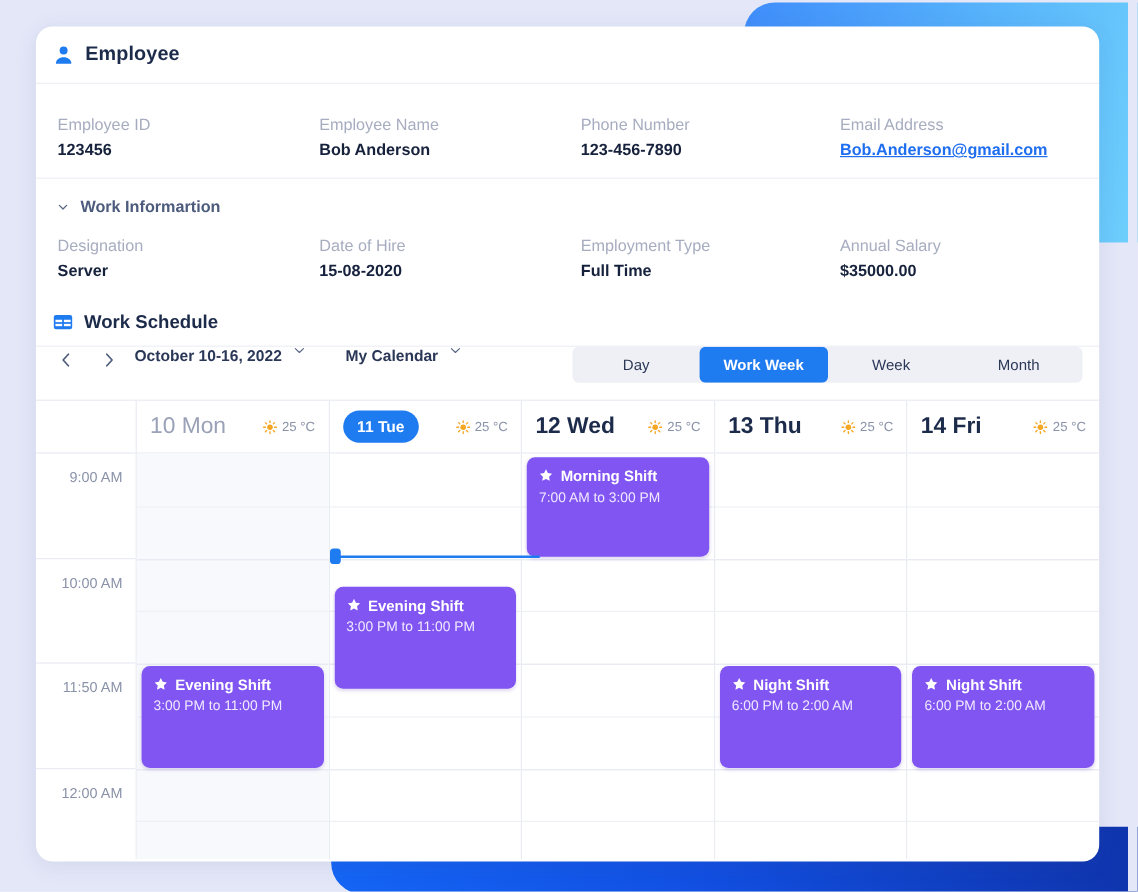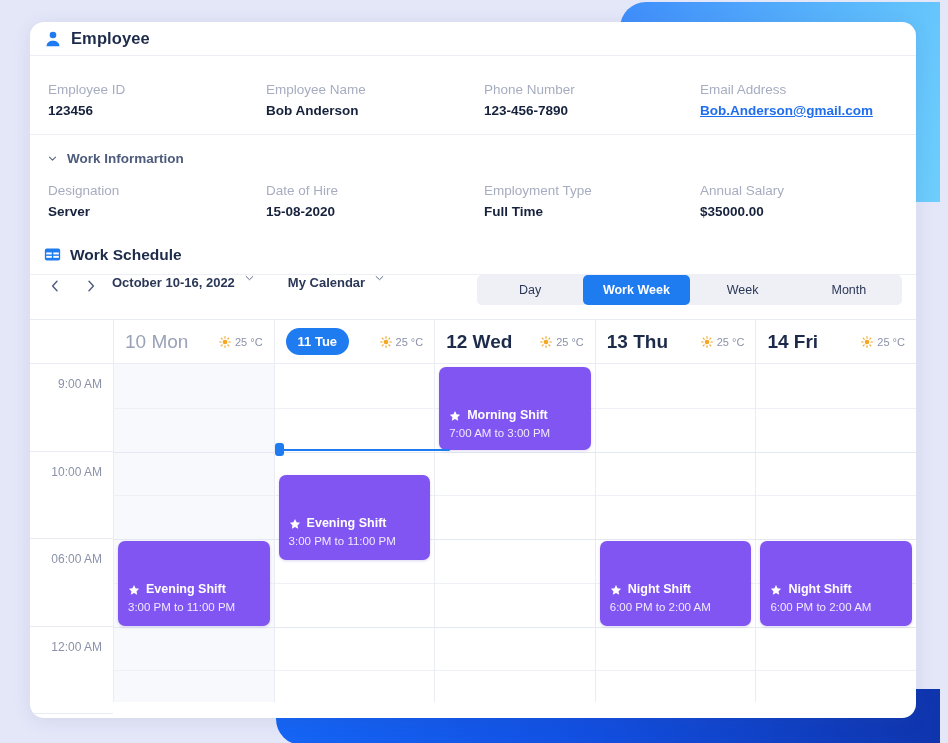--- a/index.html
+++ b/index.html
@@ -32,21 +32,21 @@
     position: absolute; left: 30px; top: 22px;
     width: 886px; height: 696px;
     background: #ffffff;
     border-radius: 14px;
     box-shadow: 0 3px 18px rgba(60, 72, 130, 0.10);
     overflow: hidden;
   }
 
   
   .titlebar {
-    height: 34px; display: flex; align-items: center;
+    height: 48px; display: flex; align-items: center;
     padding: 0 0 0 14px;
     border-bottom: 1px solid #edeff5;
   }
   .titlebar .ttl {
     font-size: 16.5px; font-weight: bold; color: #1d2b4b; letter-spacing: .1px;
   }
   .icon-user { width: 18px; height: 18px; margin-right: 9px; flex: 0 0 auto; }
 
   
   .section { padding: 12px 0 0 0; }
@@ -131,22 +131,22 @@
   .hline.major { background: #e4e8f0; }
 
   
   .ev {
     position: absolute; left: 4px; right: 4px;
     background: #8055f2; border-radius: 7px;
     padding: 9px 10px 0 10px; color: #ffffff; overflow: hidden;
     box-shadow: 0 1px 3px rgba(75,40,170,.18); cursor: pointer;
   }
   .ev-title {
-    display: flex; align-items: flex-end; gap: 6px;
-    font-size: 12.5px; font-weight: bold; line-height: 14px; margin-top: 32px;
+    display: flex; align-items: flex-start; gap: 6px;
+    font-size: 12.5px; font-weight: bold; line-height: 14px;
   }
   .star { width: 12px; height: 12px; flex: 0 0 auto; }
   .ev-time { font-size: 11.5px; margin-top: 5px; color: #f0e9ff; }
 
   
   .nowline {
     position: absolute; height: 2px; background: #1f7bf0; border-radius: 1px; z-index: 5;
   }
   .nowdot {
     position: absolute; width: 9px; height: 13px; background: #1f7bf0;
@@ -258,21 +258,21 @@
         <div class="seg">Month</div>
       </div>
     </div>
 
     <div class="cal">
 
       <div class="gutter">
         <div class="gut-spacer"></div>
         <div class="gut-cell">9:00 AM</div>
         <div class="gut-cell">10:00 AM</div>
-        <div class="gut-cell">06:00 AM</div>
+        <div class="gut-cell">11:50 AM</div>
         <div class="gut-cell">12:00 AM</div>
       </div>
 
       <div class="grid" id="daygrid">
           <div class="daycol tint">
             <div class="dayhead">
               <span class="dnum muted">10 Mon</span>
               <span class="wx">
                 <svg viewBox="0 0 16 16">
                   <circle cx="8" cy="8" r="3.1" fill="#f5a623"></circle>

